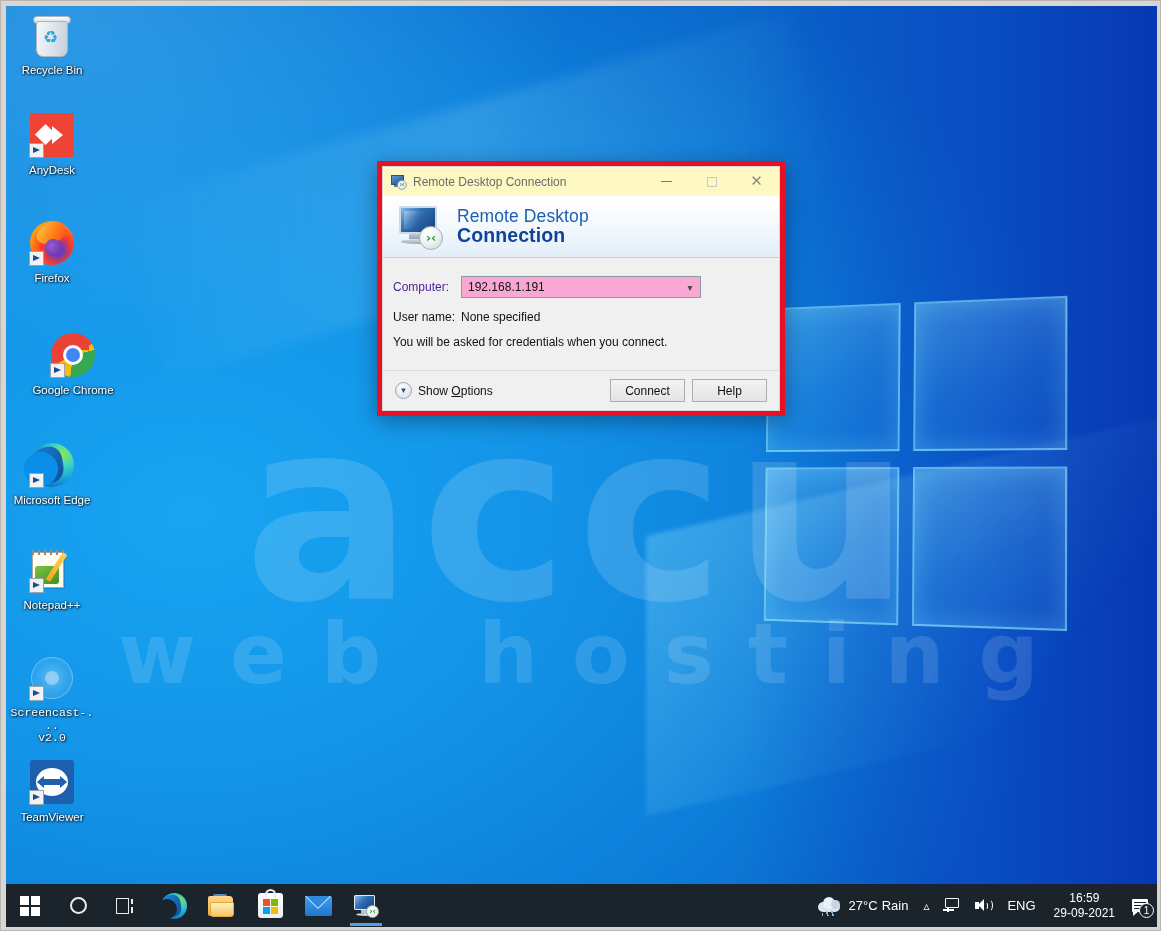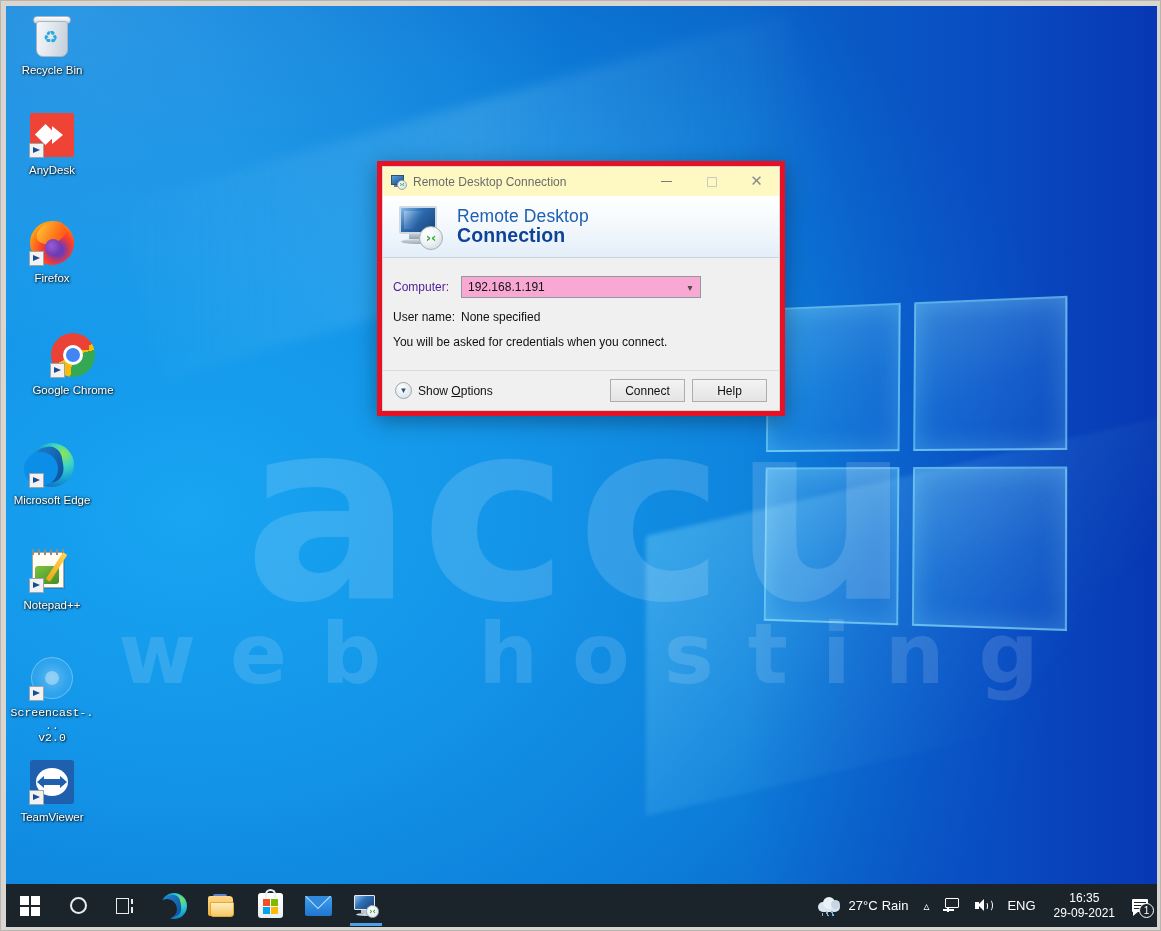--- a/index.html
+++ b/index.html
@@ -929,21 +929,21 @@
         <div class="tray-ico">
           <div class="vol-ico">
             <div class="sp"></div>
               <div class="sp2"></div>
               <div class="w1"></div>
               <div class="w2"></div>
           </div>
         </div>
         <div class="lang">ENG</div>
         <div class="clock">
-          <span>16:35</span>
+          <span>16:59</span>
           <span>29-09-2021</span>
         </div>
         <div class="notif">
           <div class="bubble">
               <i></i>
               <i></i>
               <i></i>
             </div>
           <div class="badge">1</div>
         </div>

